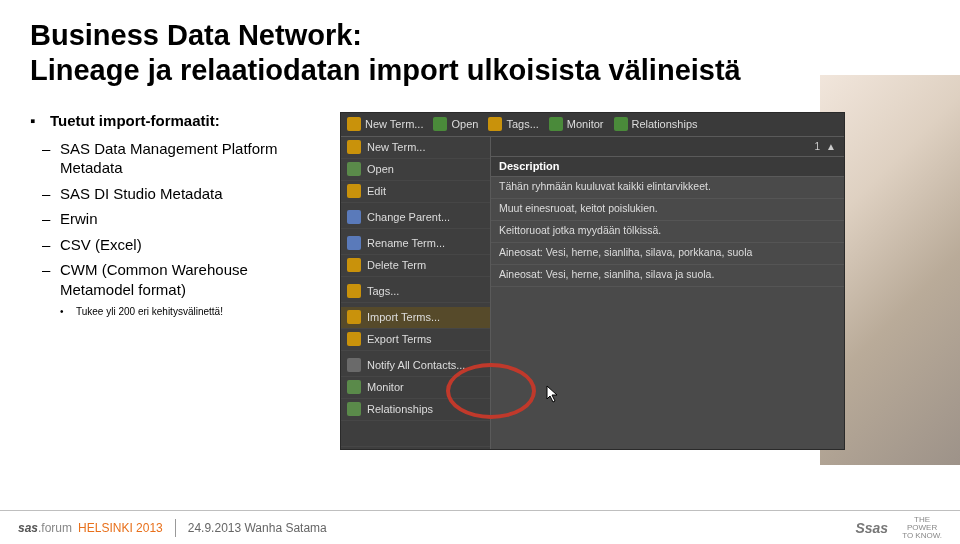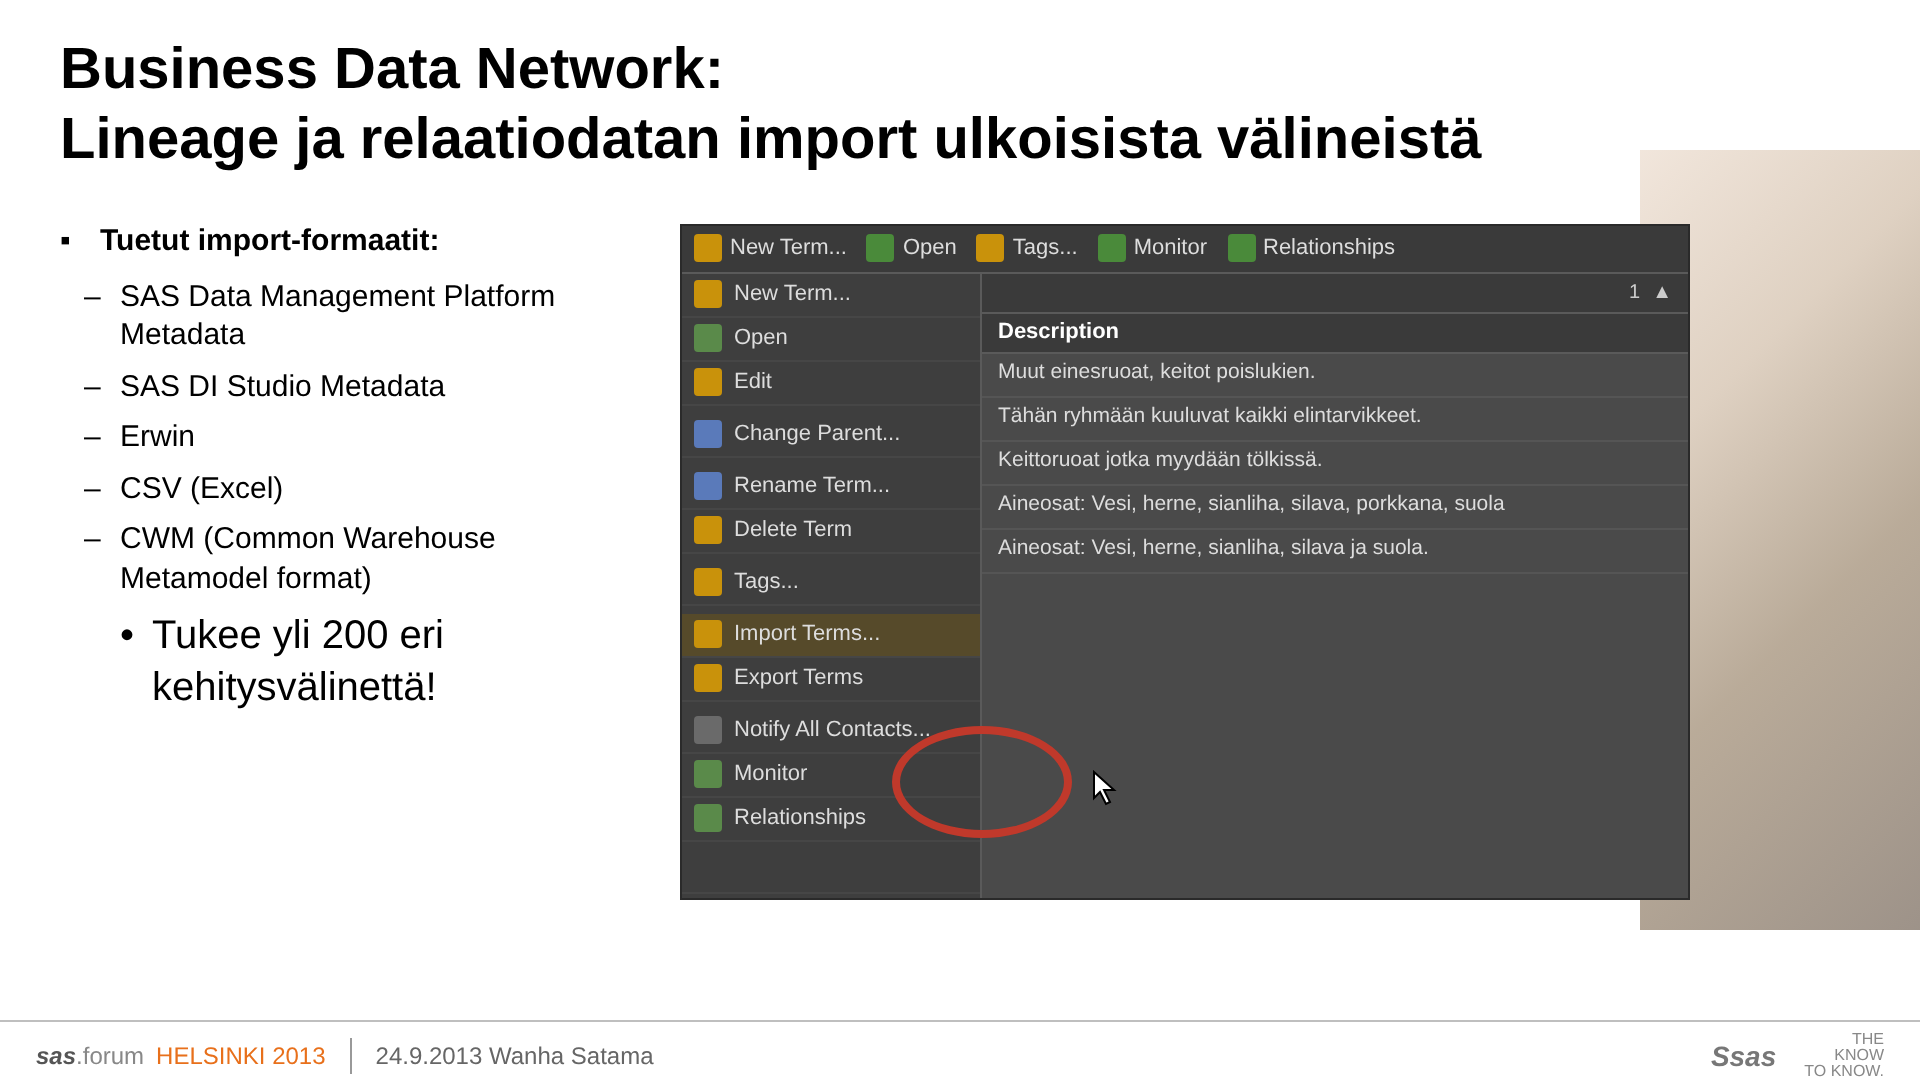--- a/index.html
+++ b/index.html
@@ -6,21 +6,21 @@
 body{width:960px;height:544px;font-family:Arial,sans-serif;background:#fff;position:relative;overflow:hidden}
 .bg-photo{position:absolute;right:0;top:75px;width:140px;height:390px;background:linear-gradient(135deg,#e8d5c4 0%,#c9b299 30%,#8b7355 60%,#5c4a3a 100%);opacity:.6}
 .slide{position:absolute;left:0;top:0;width:960px;height:544px;padding:18px 30px}
 h1{font-size:29px;font-weight:bold;color:#000;line-height:1.2;margin-bottom:24px}
 .content{display:flex;gap:20px}
 .bullets{width:290px;font-size:15px}
 .lvl1{padding-left:20px;position:relative;margin-bottom:10px;font-weight:700}
 .lvl1::before{content:"▪";position:absolute;left:0}
 .lvl2{padding-left:30px;position:relative;margin-bottom:6px;line-height:1.3}
 .lvl2::before{content:"–";position:absolute;left:12px}
-.lvl3{padding-left:46px;position:relative;margin-bottom:6px;line-height:1.3;font-size:20px}
+.lvl3{padding-left:46px;position:relative;margin-bottom:6px;line-height:1.3;font-size:10px}
 .lvl3::before{content:"•";position:absolute;left:30px}
 .shot{position:relative;width:505px;height:338px;background:#4a4a4a;border:1px solid #2a2a2a;overflow:hidden}
 .toolbar{background:#3a3a3a;height:24px;display:flex;align-items:center;padding:0 6px;gap:10px;font-size:11px;color:#ddd;border-bottom:1px solid #5a5a5a}
 .tb-item{display:flex;align-items:center;gap:4px;cursor:pointer}
 .tb-icon{width:14px;height:14px;background:#c9920b;border-radius:2px}
 .tb-icon.g{background:#4a8a3a}
 .body{display:flex;height:314px}
 .menu{width:150px;background:#3e3e3e;border-right:1px solid #5a5a5a}
 .menu-item{height:22px;display:flex;align-items:center;padding:0 6px;gap:6px;font-size:11px;color:#ddd;border-bottom:1px solid #464646}
 .menu-item.hl{background:#564a2a}
@@ -41,21 +41,21 @@
 .cursor{position:absolute;left:205px;top:272px;width:14px;height:18px}
 .cursor svg{width:14px;height:18px}
 .footer{position:absolute;bottom:0;left:0;width:960px;height:34px;background:#fff;border-top:1px solid #bfbfbf;display:flex;align-items:center;padding:0 18px;font-size:12px}
 .sas{font-weight:bold;font-style:italic;color:#555}
 .forum{color:#888;font-weight:300}
 .hels{color:#e8701b;font-weight:normal;margin-left:6px}
 .sep{width:1px;height:18px;background:#999;margin:0 12px}
 .event{color:#666}
 .footer-r{margin-left:auto;display:flex;align-items:center;gap:14px}
 .sas-logo{font-weight:bold;font-style:italic;color:#777;font-size:14px}
-.ptk{font-size:8px;color:#888;line-height:1;text-align:right}
+.ptk{font-size:8px;color:#888;line-height:1;text-align:center}
 </style>
 </head>
 <body>
 
 <div class="bg-photo"></div>
 
 <div class="slide">
   <h1>
     <span>Business Data Network:</span><br>
     <span>Lineage ja relaatiodatan import ulkoisista välineistä</span>
@@ -155,22 +155,22 @@
           </div>
         <div class="right">
           <div class="crumb">
             <span></span>
             <span class="num">1</span>
             <span>▲</span>
           </div>
           <div class="cols">
             <div class="col2">
               <div class="hdr">Description</div>
+              <div class="cell">Tähän ryhmään kuuluvat kaikki elintarvikkeet.</div>
               <div class="cell">Muut einesruoat, keitot poislukien.</div>
-              <div class="cell">Tähän ryhmään kuuluvat kaikki elintarvikkeet.</div>
               <div class="cell">Keittoruoat jotka myydään tölkissä.</div>
               <div class="cell">Aineosat: Vesi, herne, sianliha, silava, porkkana, suola</div>
               <div class="cell">Aineosat: Vesi, herne, sianliha, silava ja suola.</div>
             </div>
           </div>
         </div>
       </div>
       <div class="circle"></div>
       <div class="cursor">
         <svg viewBox="0 0 14 18">
@@ -184,17 +184,17 @@
 <div class="footer">
   <span class="sas">sas</span>
     <span class="forum">.forum</span>
   <span class="hels">HELSINKI 2013</span>
   <span class="sep"></span>
   <span class="event">24.9.2013 Wanha Satama</span>
   <div class="footer-r">
     <span class="sas-logo">Ssas</span>
     <div class="ptk">
       <div>THE</div>
-      <div>KNOW</div>
+      <div>POWER</div>
       <div>TO KNOW.</div>
     </div>
   </div>
 </div>
 
 </body></html>

